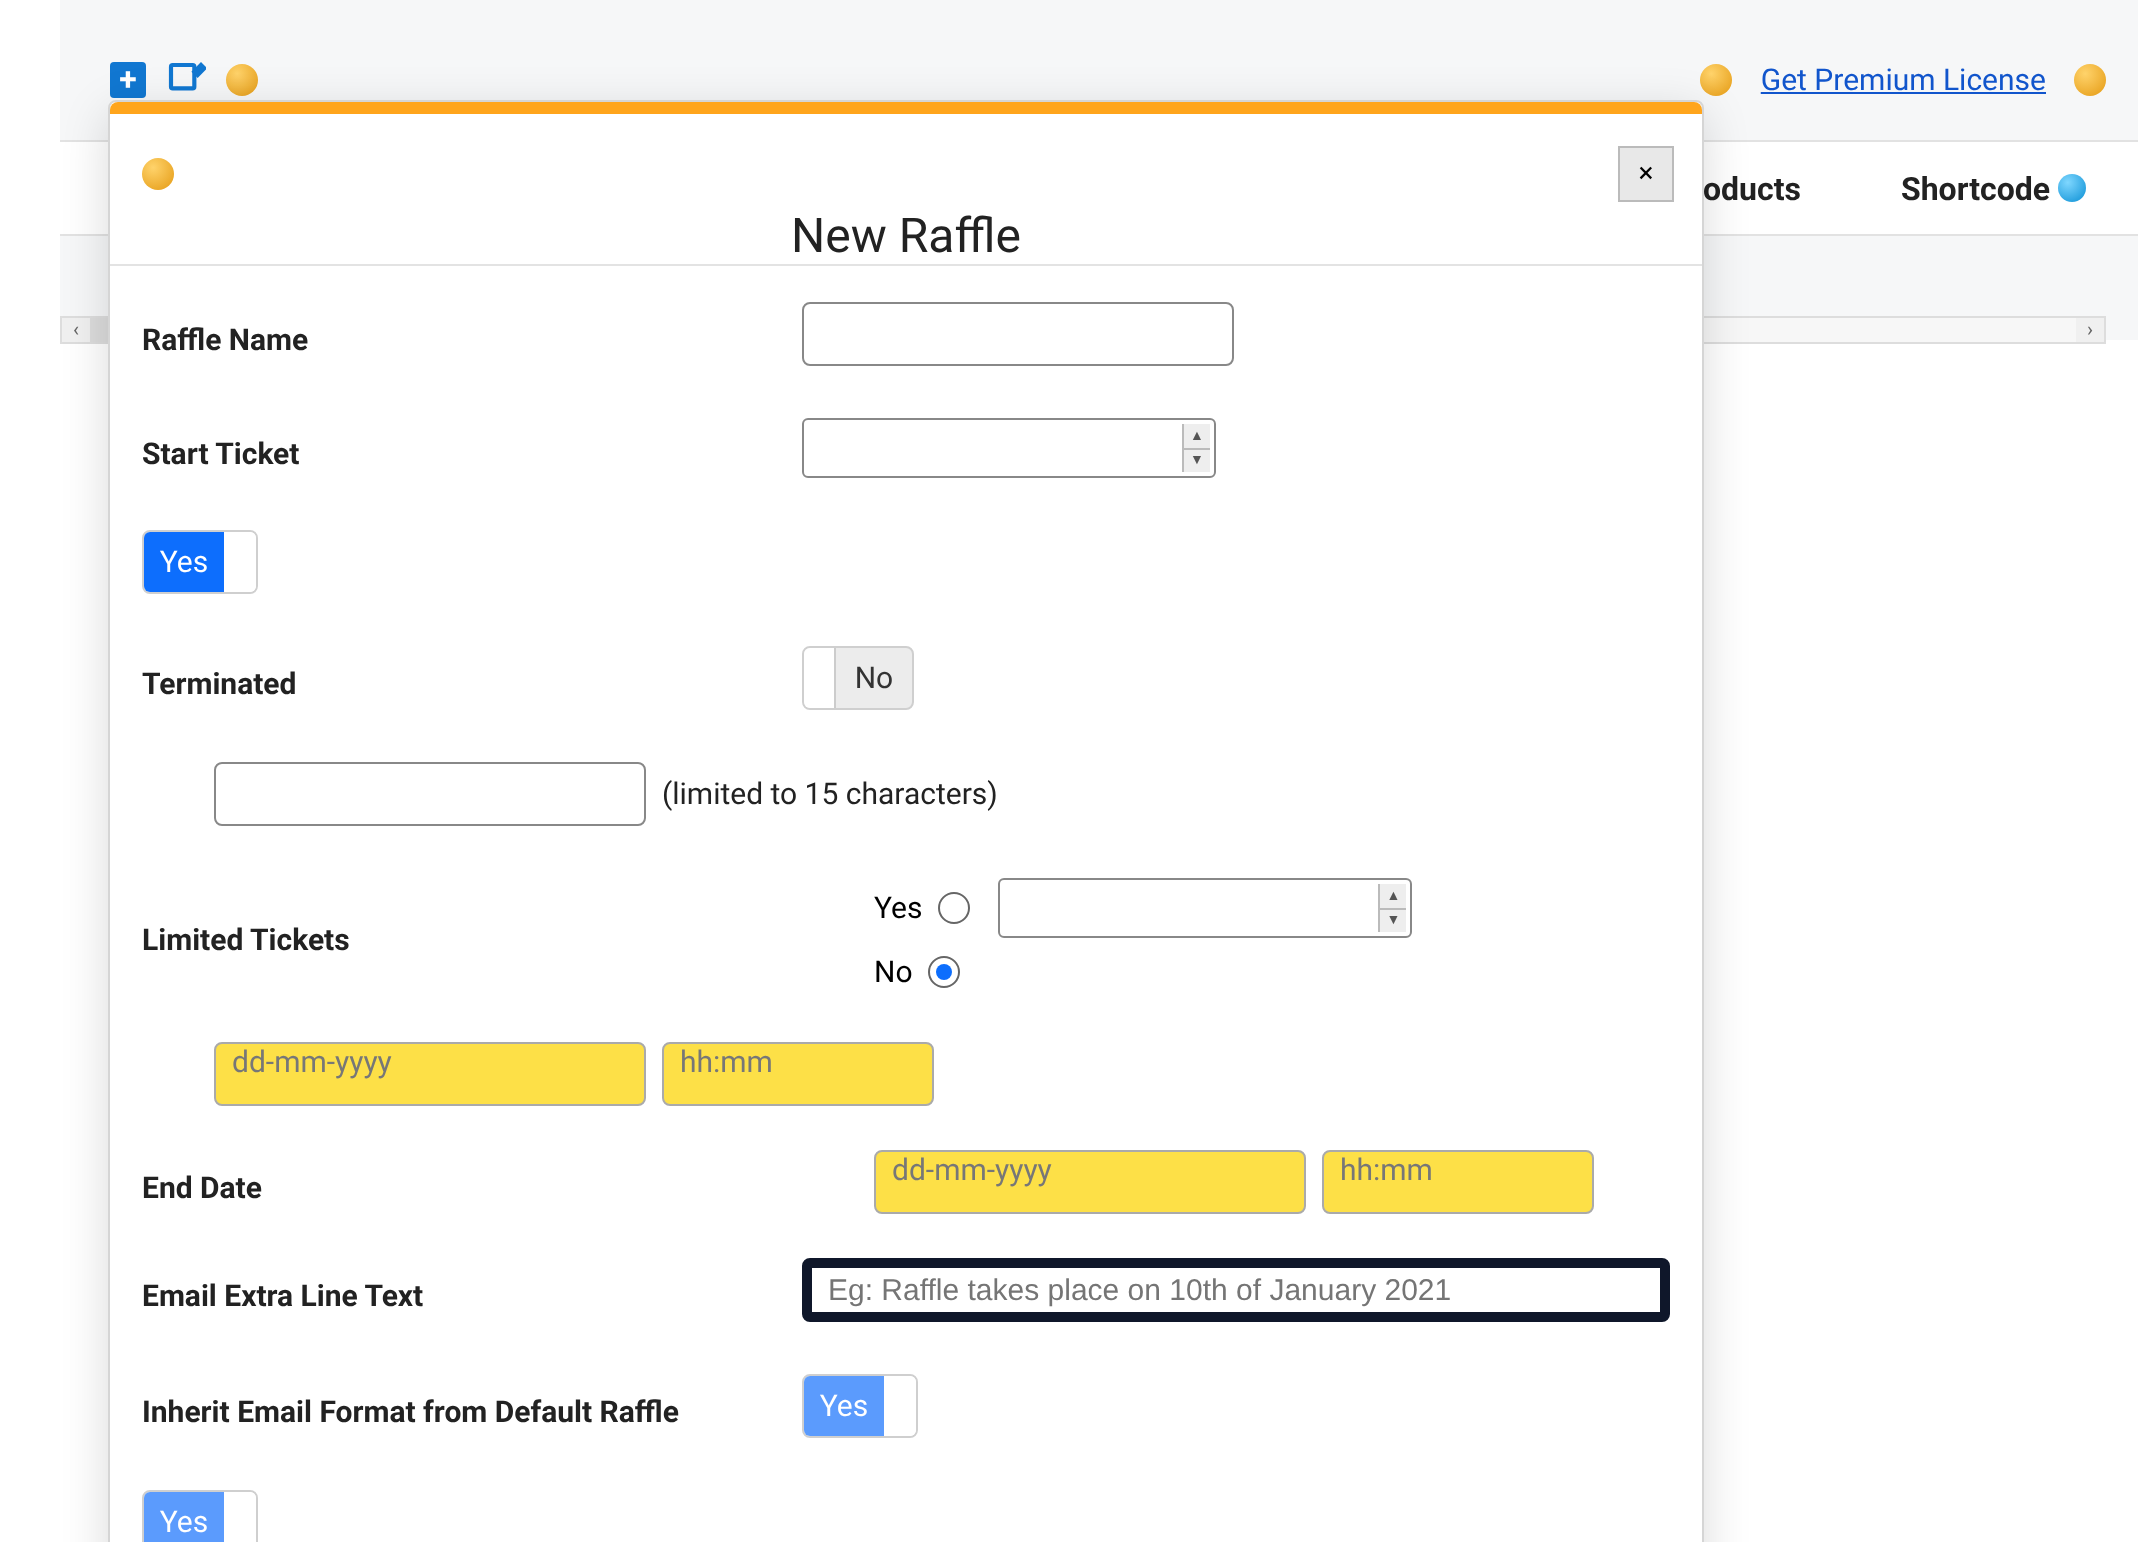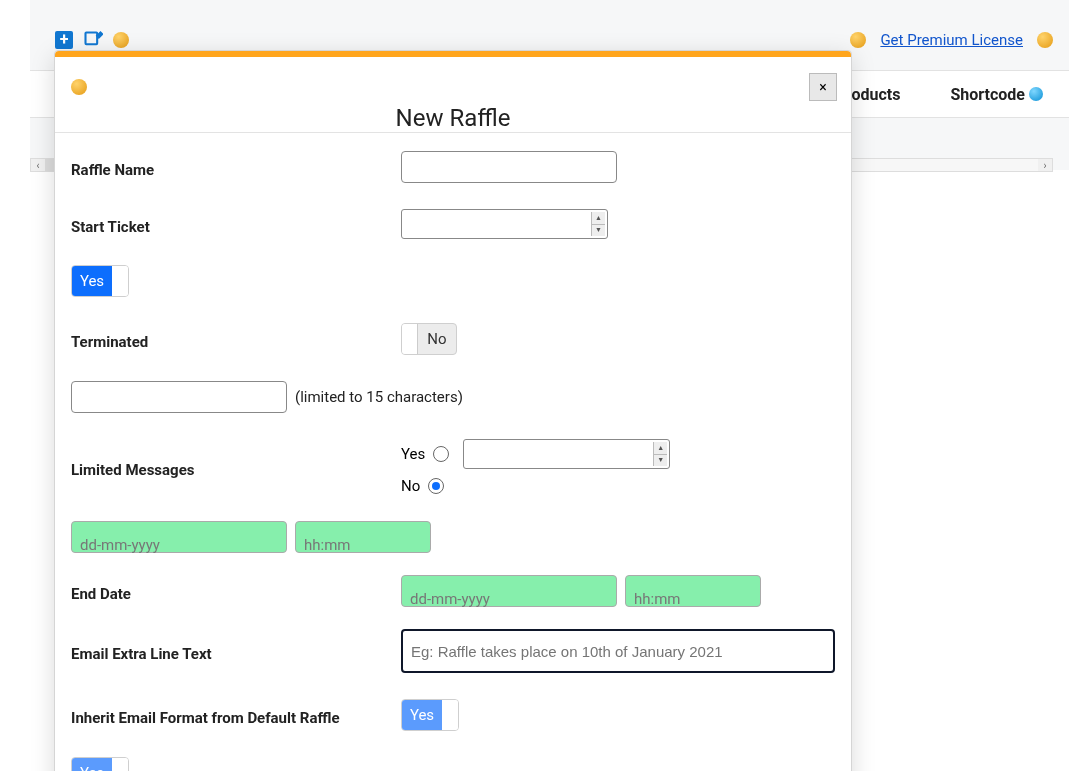--- a/index.html
+++ b/index.html
@@ -153,21 +153,21 @@
   }
   .form-row.tighter { margin-bottom:22px; }
   .form-label {
     width:330px;
     font-weight:700;
     font-size:15px;
     color:#222;
     padding-top:6px;
   }
   .form-ctrl { flex:1; display:flex; flex-direction:column; gap:8px; }
-  .ctrl-line { display:flex; align-items:center; gap:8px; }
+  .ctrl-line { display:flex; align-items:center; gap:8px;margin-left:36px; }
 
   .text-input {
     width:216px; height:32px;
     border:1px solid #888; border-radius:4px;
     padding:4px 8px; font-size:15px;
   }
   .num-input {
     width:207px; height:30px;
     border:1px solid #888; border-radius:3px;
     position:relative; background:#fff;
@@ -217,28 +217,28 @@
     display:inline-flex; align-items:center; justify-content:center;
     cursor:pointer;
   }
   .radio.checked::after {
     content:''; width:8px; height:8px; border-radius:50%; background:#0d6efd;
   }
 
   .date-input, .time-input {
     width:216px; height:32px;
     border:1px solid #aaa; border-radius:4px;
-    padding:14px 8px; font-size:15px; color:#777;
-    background:#86efac;
+    padding:0 8px; font-size:15px; color:#777;
+    background:#fde047;
   }
   .time-input { width:136px; }
 
   .wide-input {
-    width:434px; height:44px;
-    border:2px solid #0f172a; border-radius:4px;
+    width:434px; height:32px;
+    border:5px solid #0f172a; border-radius:4px;
     padding:4px 8px; font-size:15px; color:#777;
   }
 </style>
 </head>
 <body>
 
 <div class="page-bg"></div>
 
 <div class="toolbar">
   <div class="toolbar-left">
@@ -328,21 +328,21 @@
     <div class="form-row">
       <div class="form-ctrl">
         <div class="ctrl-line">
           <input class="text-input" value="" style="">
           <span class="hint">(limited to 15 characters)</span>
         </div>
       </div>
     </div>
 
     <div class="form-row">
-      <div class="form-label">Limited Messages</div>
+      <div class="form-label">Limited Tickets</div>
       <div class="form-ctrl">
         <div class="ctrl-line radio-row">
           <span>Yes</span>
           <span class="radio"></span>
           <div class="num-input" style="margin-left:6px;">
             <div class="spinner">
               <div>▲</div>
               <div>▼</div>
             </div>
           </div>

